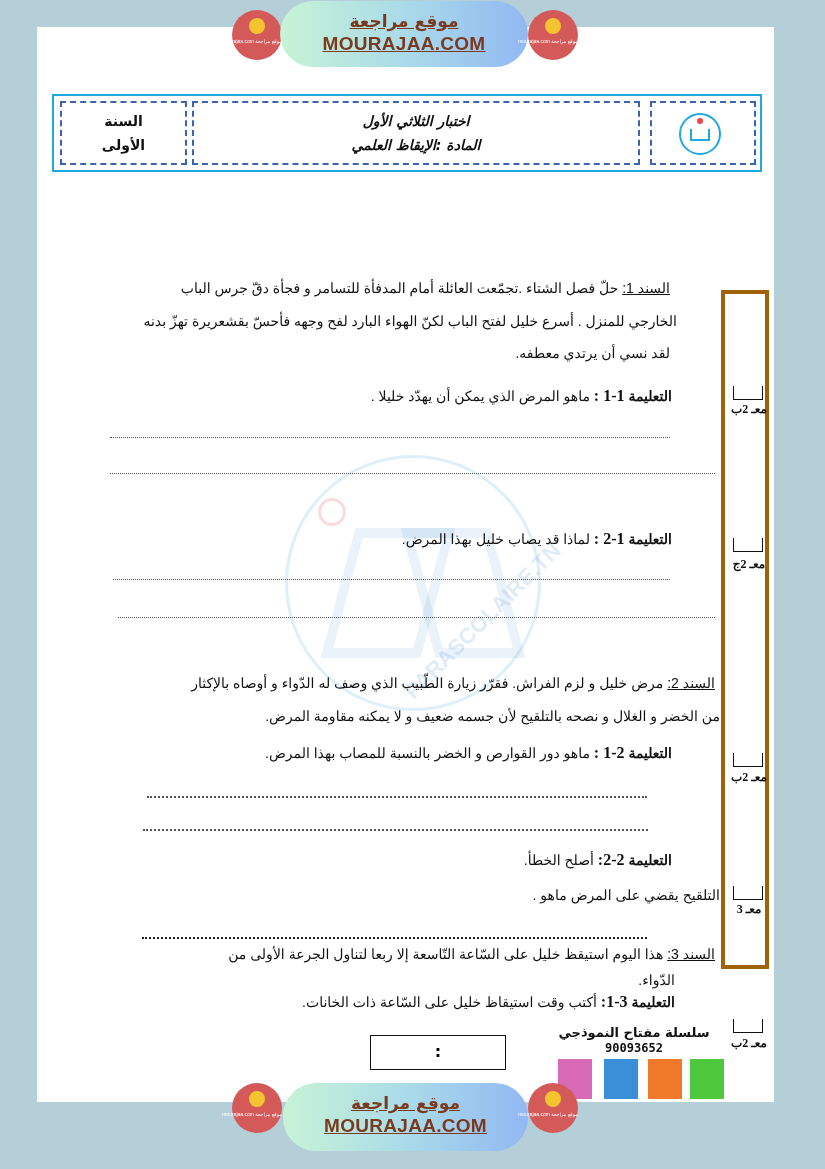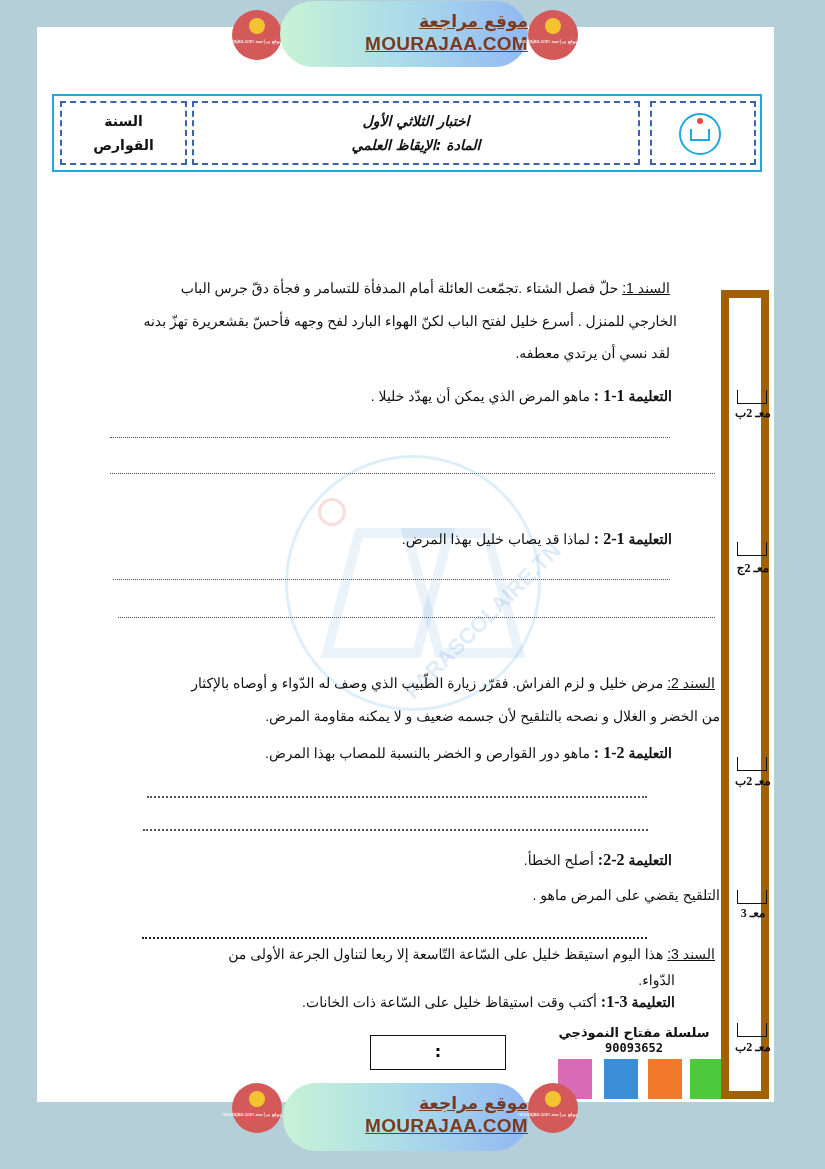--- a/index.html
+++ b/index.html
@@ -1,39 +1,39 @@
 <!DOCTYPE html>
 <html><head>
 <meta charset="utf-8">
 <style>
   html,body{margin:0;padding:0;}
   body{width:825px;height:1169px;position:relative;overflow:hidden;background:#b5cfd9;font-family:"DejaVu Sans","Liberation Sans",sans-serif;}
   .page{position:absolute;left:37px;top:27px;width:737px;height:1075px;background:#ffffff;}
-  .banner{position:absolute;left:280px;width:248px;height:66px;border-radius:33px;background:linear-gradient(90deg,#c8f3d6 0%,#aadbe9 50%,#92b8f3 100%);text-align:right;}
+  .banner{position:absolute;left:280px;width:248px;height:66px;border-radius:33px;background:linear-gradient(90deg,#c8f3d6 0%,#aadbe9 50%,#92b8f3 100%);text-align:center;}
   .banner .ar{display:block;font-family:"DejaVu Sans",sans-serif;font-size:17px;font-weight:bold;color:#7a3a1e;text-decoration:underline;margin-top:9px;line-height:22px;direction:rtl;}
   .banner .en{display:block;font-family:"Liberation Sans",sans-serif;font-size:19px;font-weight:bold;color:#7a3a1e;text-decoration:underline;line-height:24px;letter-spacing:0.3px;}
   .badge{position:absolute;width:50px;height:50px;border-radius:50%;background:#d45a5a;}
   .badge .dot{position:absolute;left:17px;top:8px;width:16px;height:16px;border-radius:50%;background:#f4c430;}
   .badge .txt{position:absolute;left:0;right:0;top:28px;font-size:5px;line-height:6px;color:#fff;text-align:center;font-family:"Liberation Sans",sans-serif;}
   .header{position:absolute;left:52px;top:94px;width:710px;height:78px;border:2px solid #1fa8e0;box-sizing:border-box;}
   .hbox{position:absolute;top:5px;height:64px;border:2px dashed #3b63b0;box-sizing:border-box;direction:rtl;text-align:center;}
   .hbox .l1,.hbox .l2{font-family:"DejaVu Sans",sans-serif;font-weight:bold;font-size:14px;color:#111;line-height:24px;}
   .logo{position:absolute;left:27px;top:10px;width:42px;height:42px;border-radius:50%;border:2px solid #1fa8e0;box-sizing:border-box;}
   .logo .book{position:absolute;left:9px;top:14px;width:20px;height:12px;border:2px solid #1fa8e0;border-top:none;box-sizing:border-box;}
   .logo .star{position:absolute;left:16px;top:3px;width:6px;height:6px;background:#e44;border-radius:50%;}
   .watermark{position:absolute;left:285px;top:455px;width:250px;height:250px;border-radius:50%;border:3px solid rgba(120,190,230,0.25);}
   .watermark .w1{position:absolute;left:50px;top:70px;width:80px;height:110px;border:10px solid rgba(80,150,210,0.12);transform:skew(-15deg);}
   .watermark .w2{position:absolute;left:130px;top:70px;width:70px;height:110px;border:10px solid rgba(80,150,210,0.12);transform:skew(15deg);}
   .watermark .wt{position:absolute;left:90px;top:150px;transform:rotate(-45deg);font-family:"Liberation Sans",sans-serif;font-weight:bold;font-size:22px;color:rgba(80,150,210,0.18);}
   .watermark .wc{position:absolute;left:30px;top:40px;width:22px;height:22px;border-radius:50%;border:3px solid rgba(230,80,80,0.2);}
   .txt{position:absolute;direction:rtl;font-family:"Liberation Sans",sans-serif;font-size:14px;color:#111;white-space:nowrap;}
   .txt .lab{text-decoration:underline;font-weight:normal;}
   .txt .num{font-weight:bold;font-family:"Liberation Serif",serif;font-size:16px;}
   .dots{position:absolute;height:0;border-top:1.5px dotted #555;}
-  .margin-col{position:absolute;left:721px;top:290px;width:48px;height:809px;border:8px solid #a16207;box-sizing:border-box;}
+  .margin-col{position:absolute;left:721px;top:290px;width:48px;height:679px;border:4px solid #a16207;box-sizing:border-box;}
   .mark{position:absolute;left:8px;width:30px;height:14px;border:1.5px solid #111;border-top:none;box-sizing:border-box;}
   .mlabel{position:absolute;left:2px;width:44px;text-align:center;direction:rtl;font-family:"Liberation Serif",serif;font-size:12px;font-weight:bold;color:#111;}
   .answerbox{position:absolute;left:370px;top:1035px;width:136px;height:35px;border:1.5px solid #111;box-sizing:border-box;text-align:center;font-weight:bold;font-size:16px;line-height:32px;}
   .ad{position:absolute;left:548px;top:1025px;width:172px;height:70px;}
   .ad .t1{direction:rtl;text-align:center;font-family:"DejaVu Sans",sans-serif;font-weight:bold;font-size:13px;color:#111;line-height:16px;}
   .ad .t2{text-align:center;font-family:"DejaVu Sans Mono",monospace;font-weight:bold;font-size:12px;color:#111;line-height:14px;}
   .ad .books{position:absolute;top:34px;left:4px;right:0;height:38px;}
   .ad .bk{position:absolute;top:0;width:34px;height:40px;}
 </style>
 </head>
@@ -50,21 +50,21 @@
   <span class="en">MOURAJAA.COM</span>
 </div>
 <div class="badge" style="left:528px;top:10px;">
   <div class="dot"></div>
   <div class="txt">موقع مراجعة mourajaa.com</div>
 </div>
 
 <div class="header">
   <div class="hbox" style="left:6px;width:127px;padding-top:6px;">
     <div class="l1">السنة</div>
-    <div class="l2">القوارص</div>
+    <div class="l2">الأولى</div>
   </div>
   <div class="hbox" style="left:138px;width:448px;padding-top:6px;font-style:italic;">
     <div class="l1">اختبار الثلاثي الأول</div>
     <div class="l2">المادة :الإيقاظ العلمي</div>
   </div>
   <div class="hbox" style="left:596px;width:106px;">
     <div class="logo">
       <div class="star"></div>
       <div class="book"></div>
     </div>

